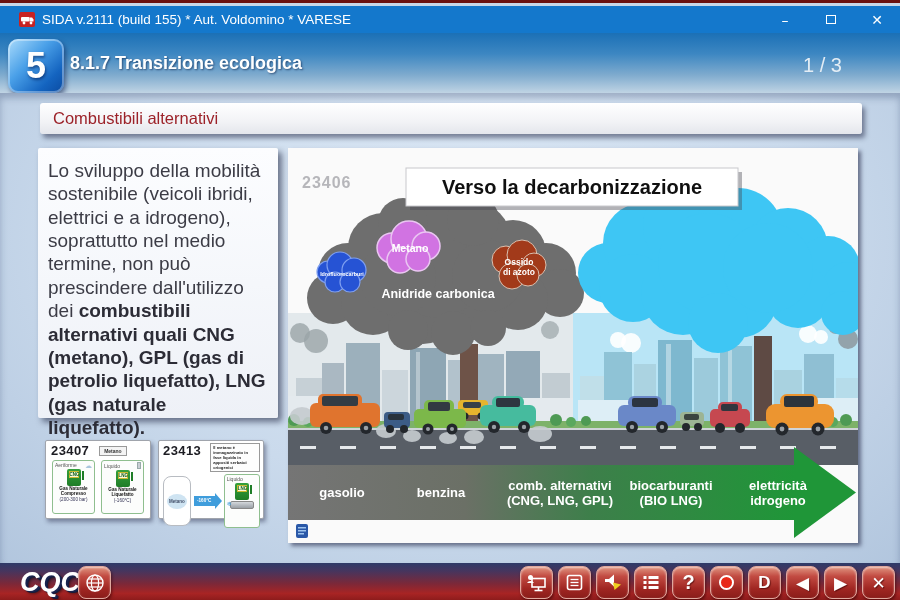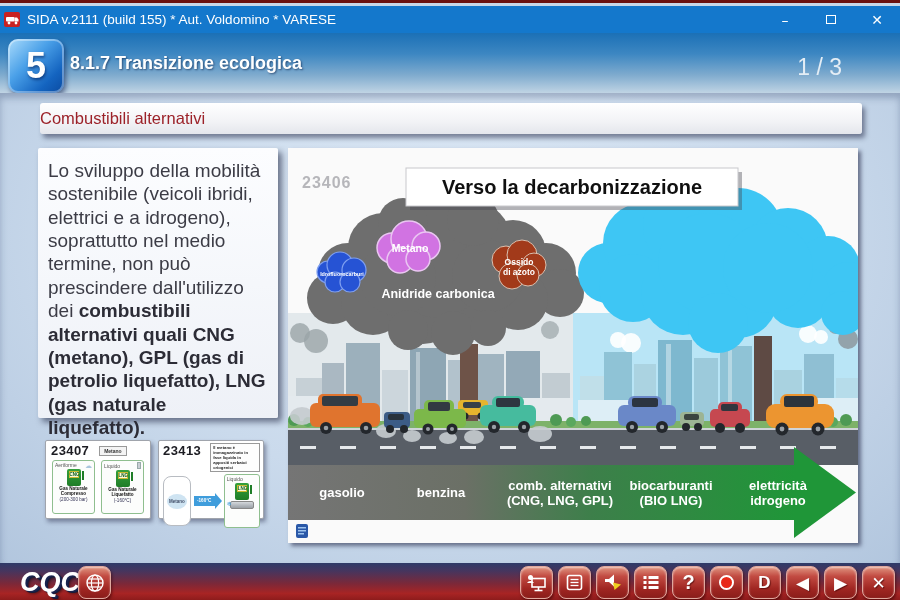--- a/index.html
+++ b/index.html
@@ -1,34 +1,34 @@
 <!DOCTYPE html>
 <html><head>
 <meta charset="utf-8">
 <style>
   html,body{margin:0;padding:0;background:#888;}
   *{box-sizing:border-box;font-family:"Liberation Sans",sans-serif;}
   .app{position:relative;width:900px;height:600px;overflow:hidden;background:#c8d8ea;border-top:3px solid #6a1212;}
   
   .titlebar{position:absolute;top:3px;left:0;width:900px;height:27px;background:#1478cc;display:flex;align-items:center;}
-  .titlebar-left{display:flex;align-items:center;gap:7px;padding-left:4px;flex:1;}
+  .titlebar-left{display:flex;align-items:center;gap:7px;padding-left:19px;flex:1;}
   .titlebar-text{color:#fff;font-size:13.5px;}
   .win-controls{display:flex;height:27px;}
   .win-btn{width:46px;height:27px;display:flex;align-items:center;justify-content:center;color:#fff;font-size:14px;}
   .max-box{width:10px;height:9px;border:1.5px solid #fff;display:block;}
   .glyph{font-family:"DejaVu Sans",sans-serif;}
   
   .header{position:absolute;top:30px;left:0;width:900px;height:60px;background:linear-gradient(180deg,#1b70b6 0%,#3d87c2 35%,#7fabce 70%,#c0d4e4 100%);}
   .tile{position:absolute;left:8px;top:6px;width:56px;height:54px;border-radius:10px;background:linear-gradient(135deg,#aadcfc 0%,#4aa0e8 40%,#1464c0 75%,#0a4aa0 100%);box-shadow:inset 0 0 0 2px rgba(255,255,255,.35),2px 3px 5px rgba(10,30,80,.55);display:flex;align-items:center;justify-content:center;}
   .tile span{color:#fff;font-size:36px;font-weight:700;text-shadow:1px 2px 3px rgba(0,30,90,.6);}
   .header-title{position:absolute;left:70px;top:20px;color:#fff;font-size:18px;font-weight:700;text-shadow:1px 1px 2px rgba(10,30,70,.6);}
-  .page-indicator{position:absolute;right:58px;top:21px;color:#e4edf5;font-size:23px;}
+  .page-indicator{position:absolute;right:58px;top:21px;color:#e4edf5;font-size:20px;}
   
   .content{position:absolute;top:90px;left:0;width:900px;height:470px;background:radial-gradient(ellipse at 50% 30%,#dce8f5 0%,#cadaec 55%,#b2c6de 100%);box-shadow:inset 0 5px 7px rgba(40,60,100,.3);}
-  .section-bar{position:absolute;left:40px;top:10px;width:822px;height:31px;background:linear-gradient(180deg,#ffffff 0%,#f2f3f6 60%,#e4e6ec 100%);border-radius:3px;box-shadow:3px 4px 5px rgba(25,30,60,.5);line-height:31px;font-size:16.5px;color:#9c2229;}
+  .section-bar{position:absolute;left:40px;top:10px;width:822px;height:31px;background:linear-gradient(180deg,#ffffff 0%,#f2f3f6 60%,#e4e6ec 100%);border-radius:3px;box-shadow:3px 4px 5px rgba(25,30,60,.5);line-height:31px;padding-left:13px;font-size:16.5px;color:#9c2229;}
   .text-panel{position:absolute;left:38px;top:55px;width:240px;height:270px;background:linear-gradient(180deg,#fcfdff 0%,#eef1f7 100%);box-shadow:4px 4px 6px rgba(20,25,55,.55);border-radius:2px;padding:11px 10px 0 10px;font-size:19px;line-height:1.23;color:#3c3c46;}
   .text-panel b{color:#2c2c36;}
   
   .thumb{position:absolute;background:#fff;border:1px solid #a0a4ac;box-shadow:2px 3px 4px rgba(35,40,70,.45);border-radius:2px;}
   #thumb1{left:45px;top:347px;width:106px;height:79px;}
   #thumb2{left:158px;top:347px;width:106px;height:79px;}
   .t-head{display:flex;align-items:center;padding:2px 20px 0 5px;gap:10px;}
   .t-id{font-size:13px;font-weight:700;color:#1c1c22;letter-spacing:.4px;}
   .t-badge{font-size:5px;font-weight:700;border:1px solid #999;background:#f4f4f4;padding:1px 4px;color:#333;}
   .t-body{display:flex;justify-content:space-between;padding:2px 6px 0 6px;}

